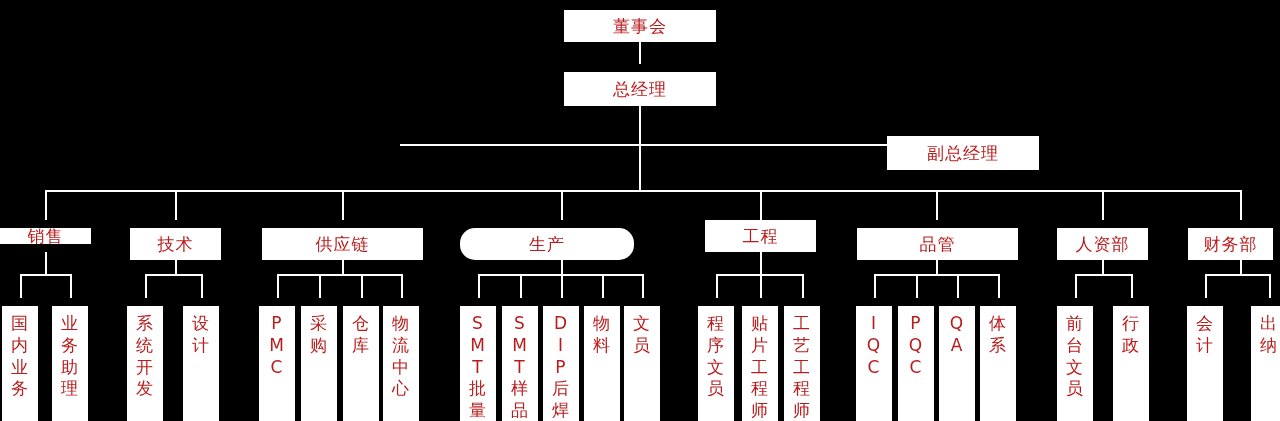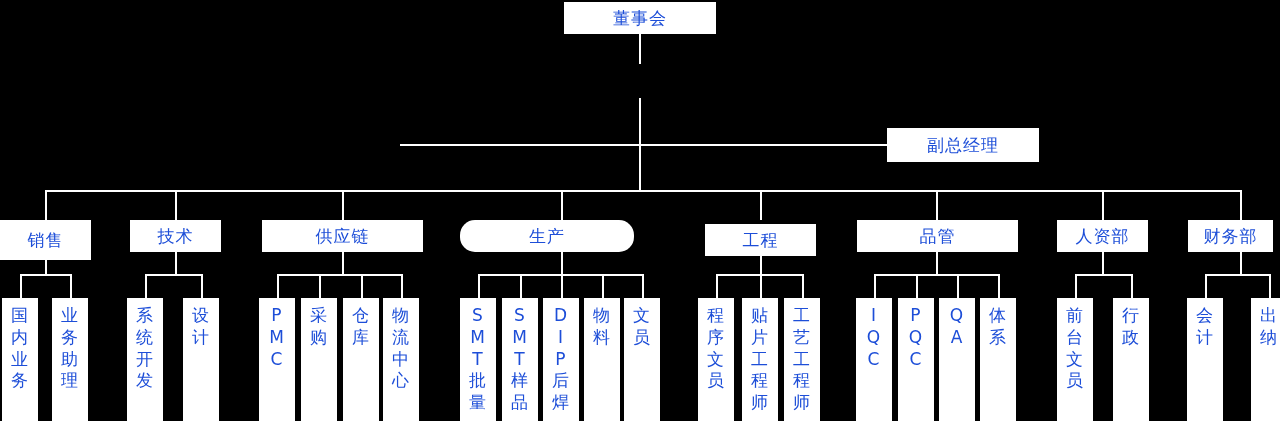--- a/index.html
+++ b/index.html
@@ -1,22 +1,22 @@
 <!DOCTYPE html>
 <html><head>
 <meta charset="utf-8">
 <style>
   html,body{margin:0;padding:0;background:#000;}
   body{width:1280px;height:421px;overflow:hidden;
        font-family:"DejaVu Sans","Liberation Sans",sans-serif;}
   #chart{position:relative;width:1280px;height:421px;background:#000;}
 
-  .box{position:absolute;background:#fff;color:#1d4ed8;
+  .box{position:absolute;background:#fff;color:#b91c1c;
        box-sizing:border-box;display:flex;align-items:center;
-       justify-content:center;text-align:center;}
+       justify-content:center;text-align:center;margin-top:8px;}
   .box.h{font-size:17px;line-height:1.1;letter-spacing:1px;}
   .box.v{font-size:17px;line-height:1.28;letter-spacing:1px;
          align-items:flex-start;padding-top:7px;}
   .box.v .vtxt{display:block;width:100%;text-align:center;}
   .box.v .vtxt span{display:block;}
 
   .ln{position:absolute;background:#fff;}
   .vl{width:2px;}
   .hl{height:2px;}
 </style>
@@ -85,29 +85,30 @@
   <div class="ln vl" style="left:1075px;top:274px;height:24px;"></div>
   <div class="ln vl" style="left:1131px;top:274px;height:24px;"></div>
 
   <div class="ln vl" style="left:1240px;top:252px;height:23px;"></div>
   <div class="ln hl" style="left:1205px;top:274px;width:66px;"></div>
   <div class="ln vl" style="left:1205px;top:274px;height:24px;"></div>
   <div class="ln vl" style="left:1269px;top:274px;height:24px;"></div>
 
   <div class="box h" style="left:564px;top:2px;width:152px;height:32px;">董事会</div>
 
+  <div class="box h" style="left:564px;top:64px;width:152px;height:34px;">总经理</div>
 
 
   <div class="box h" style="left:887px;top:128px;width:152px;height:34px;">副总经理</div>
 
-  <div class="box h" style="left:0px;top:220px;width:91px;height:40px;">销售</div>
+  <div class="box h" style="left:0px;top:220px;width:91px;height:16px;">销售</div>
   <div class="box h" style="left:262px;top:220px;width:161px;height:32px;">供应链</div>
   <div class="box h" style="left:130px;top:220px;width:91px;height:32px;">技术</div>
   <div class="box h" style="left:460px;top:220px;width:174px;height:32px;border-radius:15px;">生产</div>
-  <div class="box h" style="left:705px;top:224px;width:111px;height:32px;">工程</div>
+  <div class="box h" style="left:705px;top:212px;width:111px;height:32px;">工程</div>
   <div class="box h" style="left:1057px;top:220px;width:91px;height:32px;">人资部</div>
   <div class="box h" style="left:857px;top:220px;width:161px;height:32px;">品管</div>
   <div class="box h" style="left:1188px;top:220px;width:85px;height:32px;">财务部</div>
 
   <div class="box v" style="left:2px;top:298px;width:36px;height:123px;">
       <span class="vtxt">
         <span>国</span>
         <span>内</span>
         <span>业</span>
         <span>务</span>

